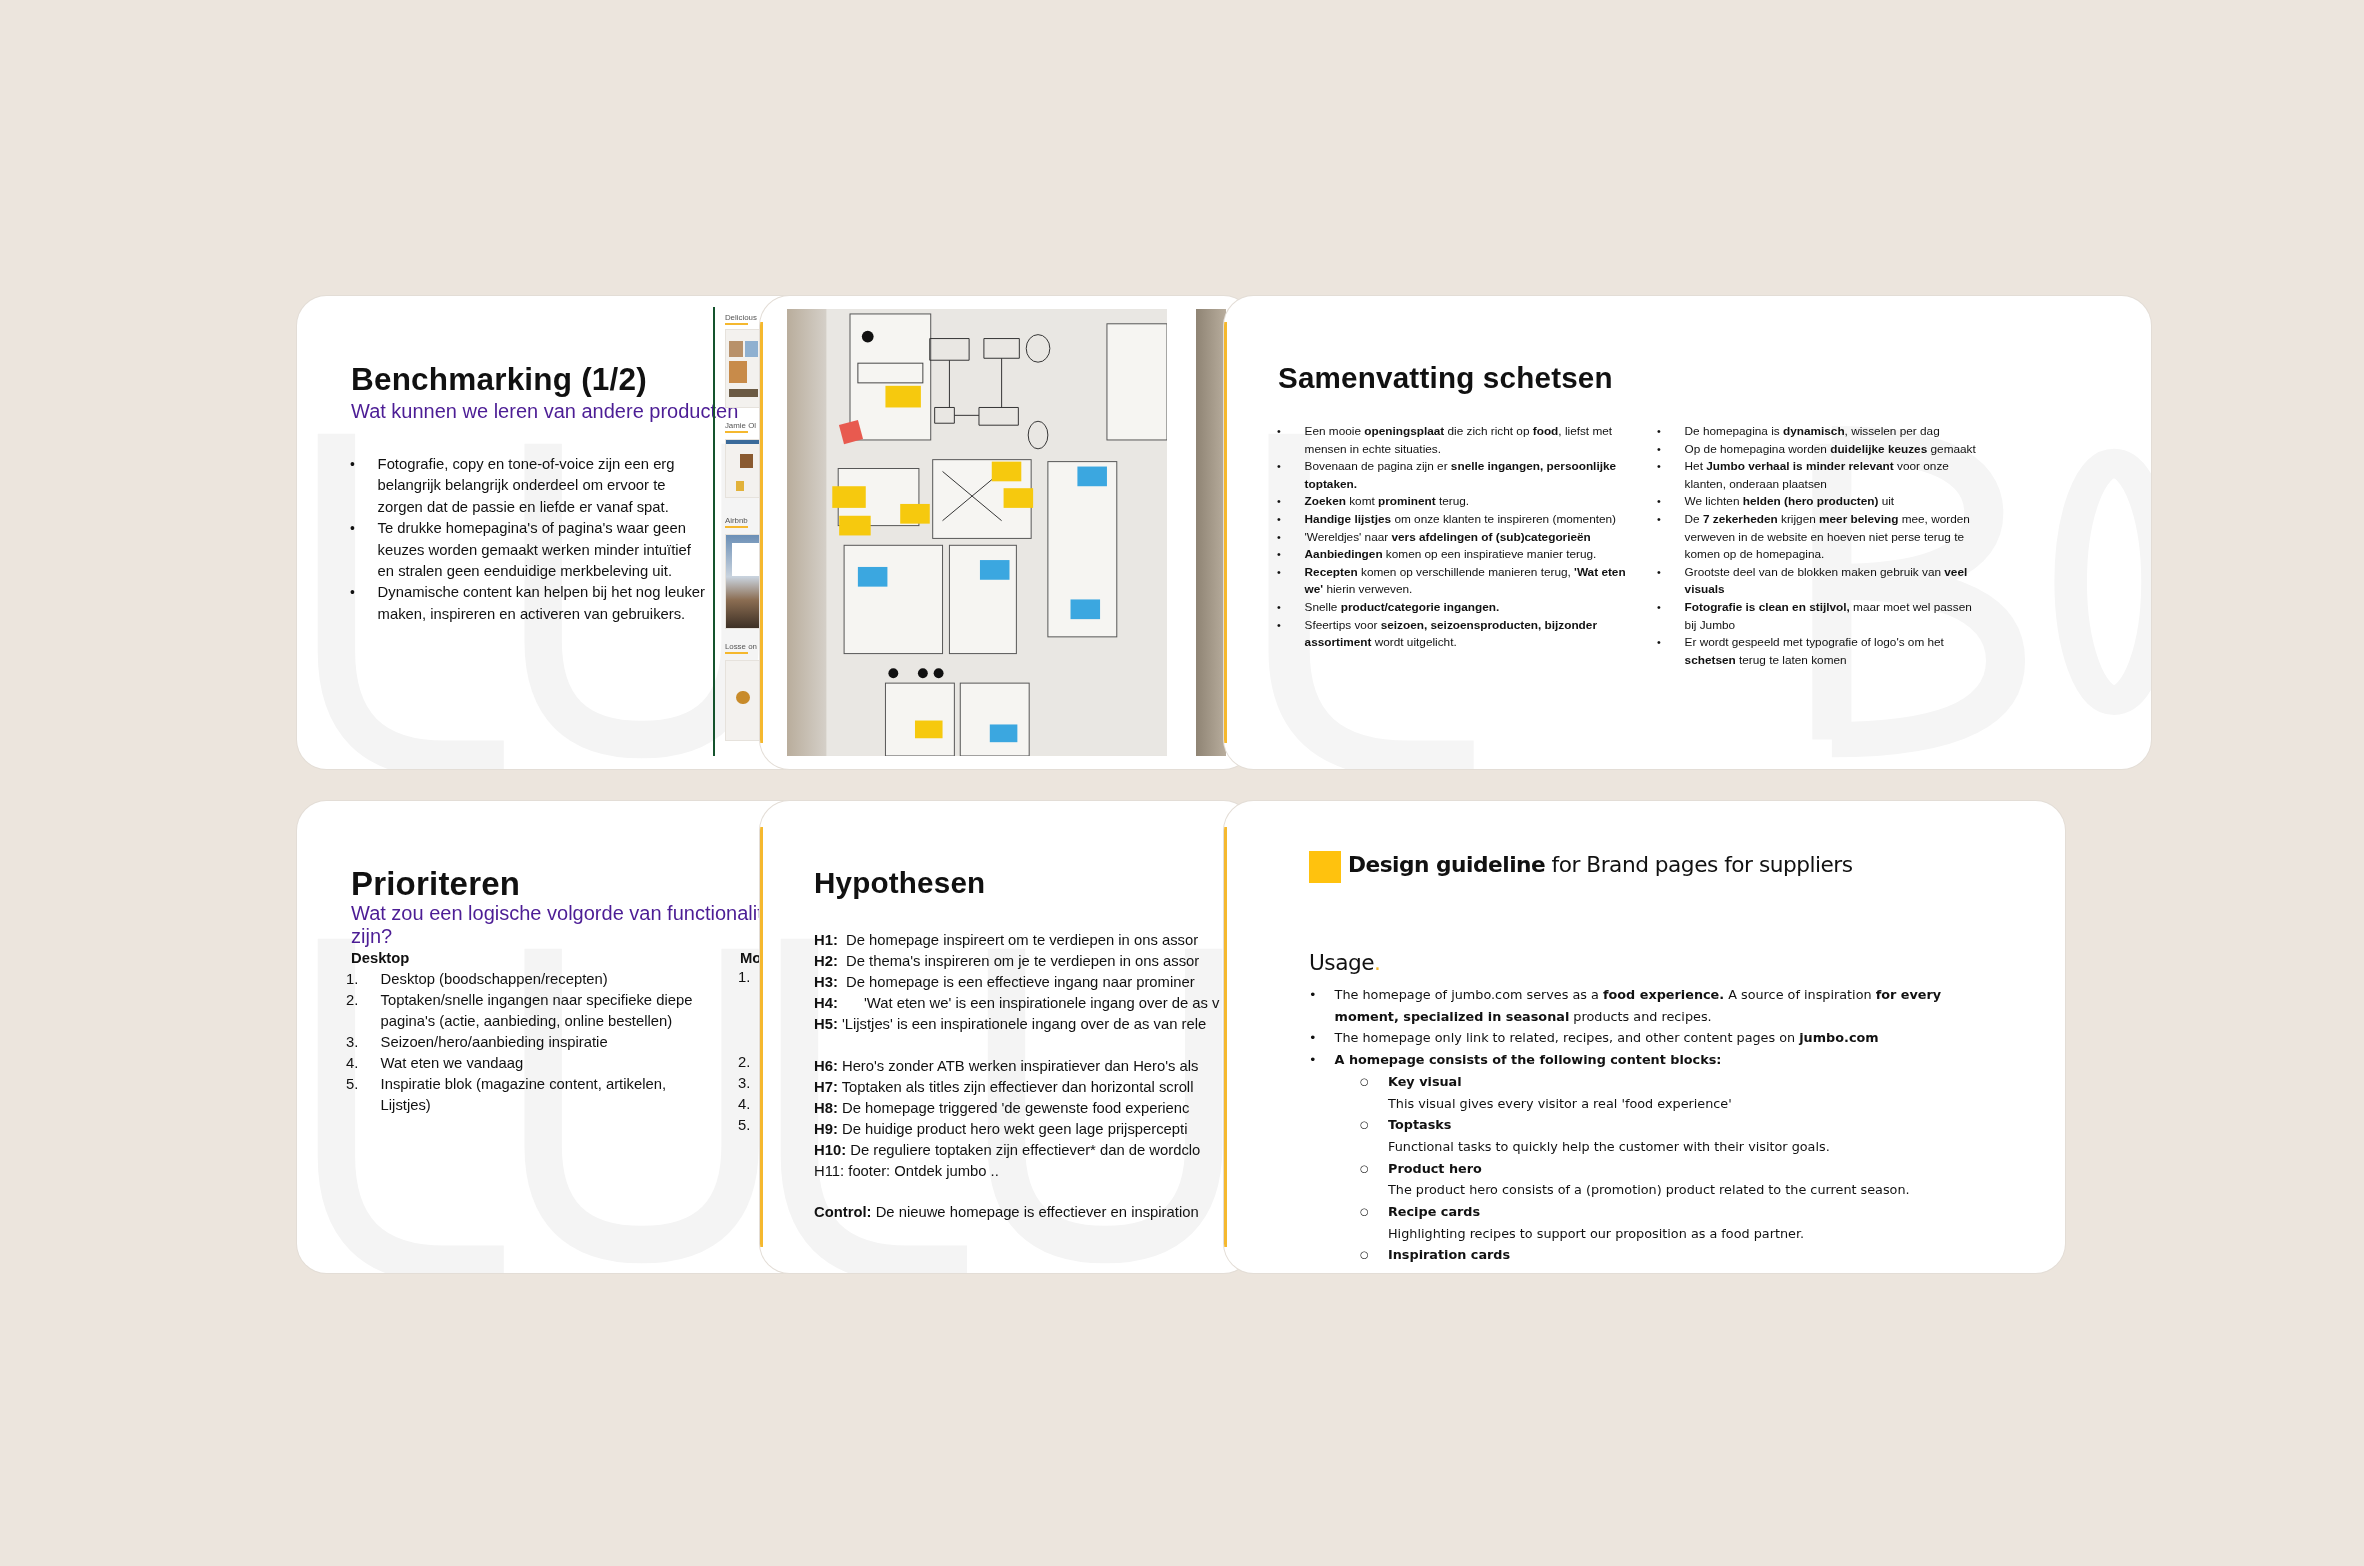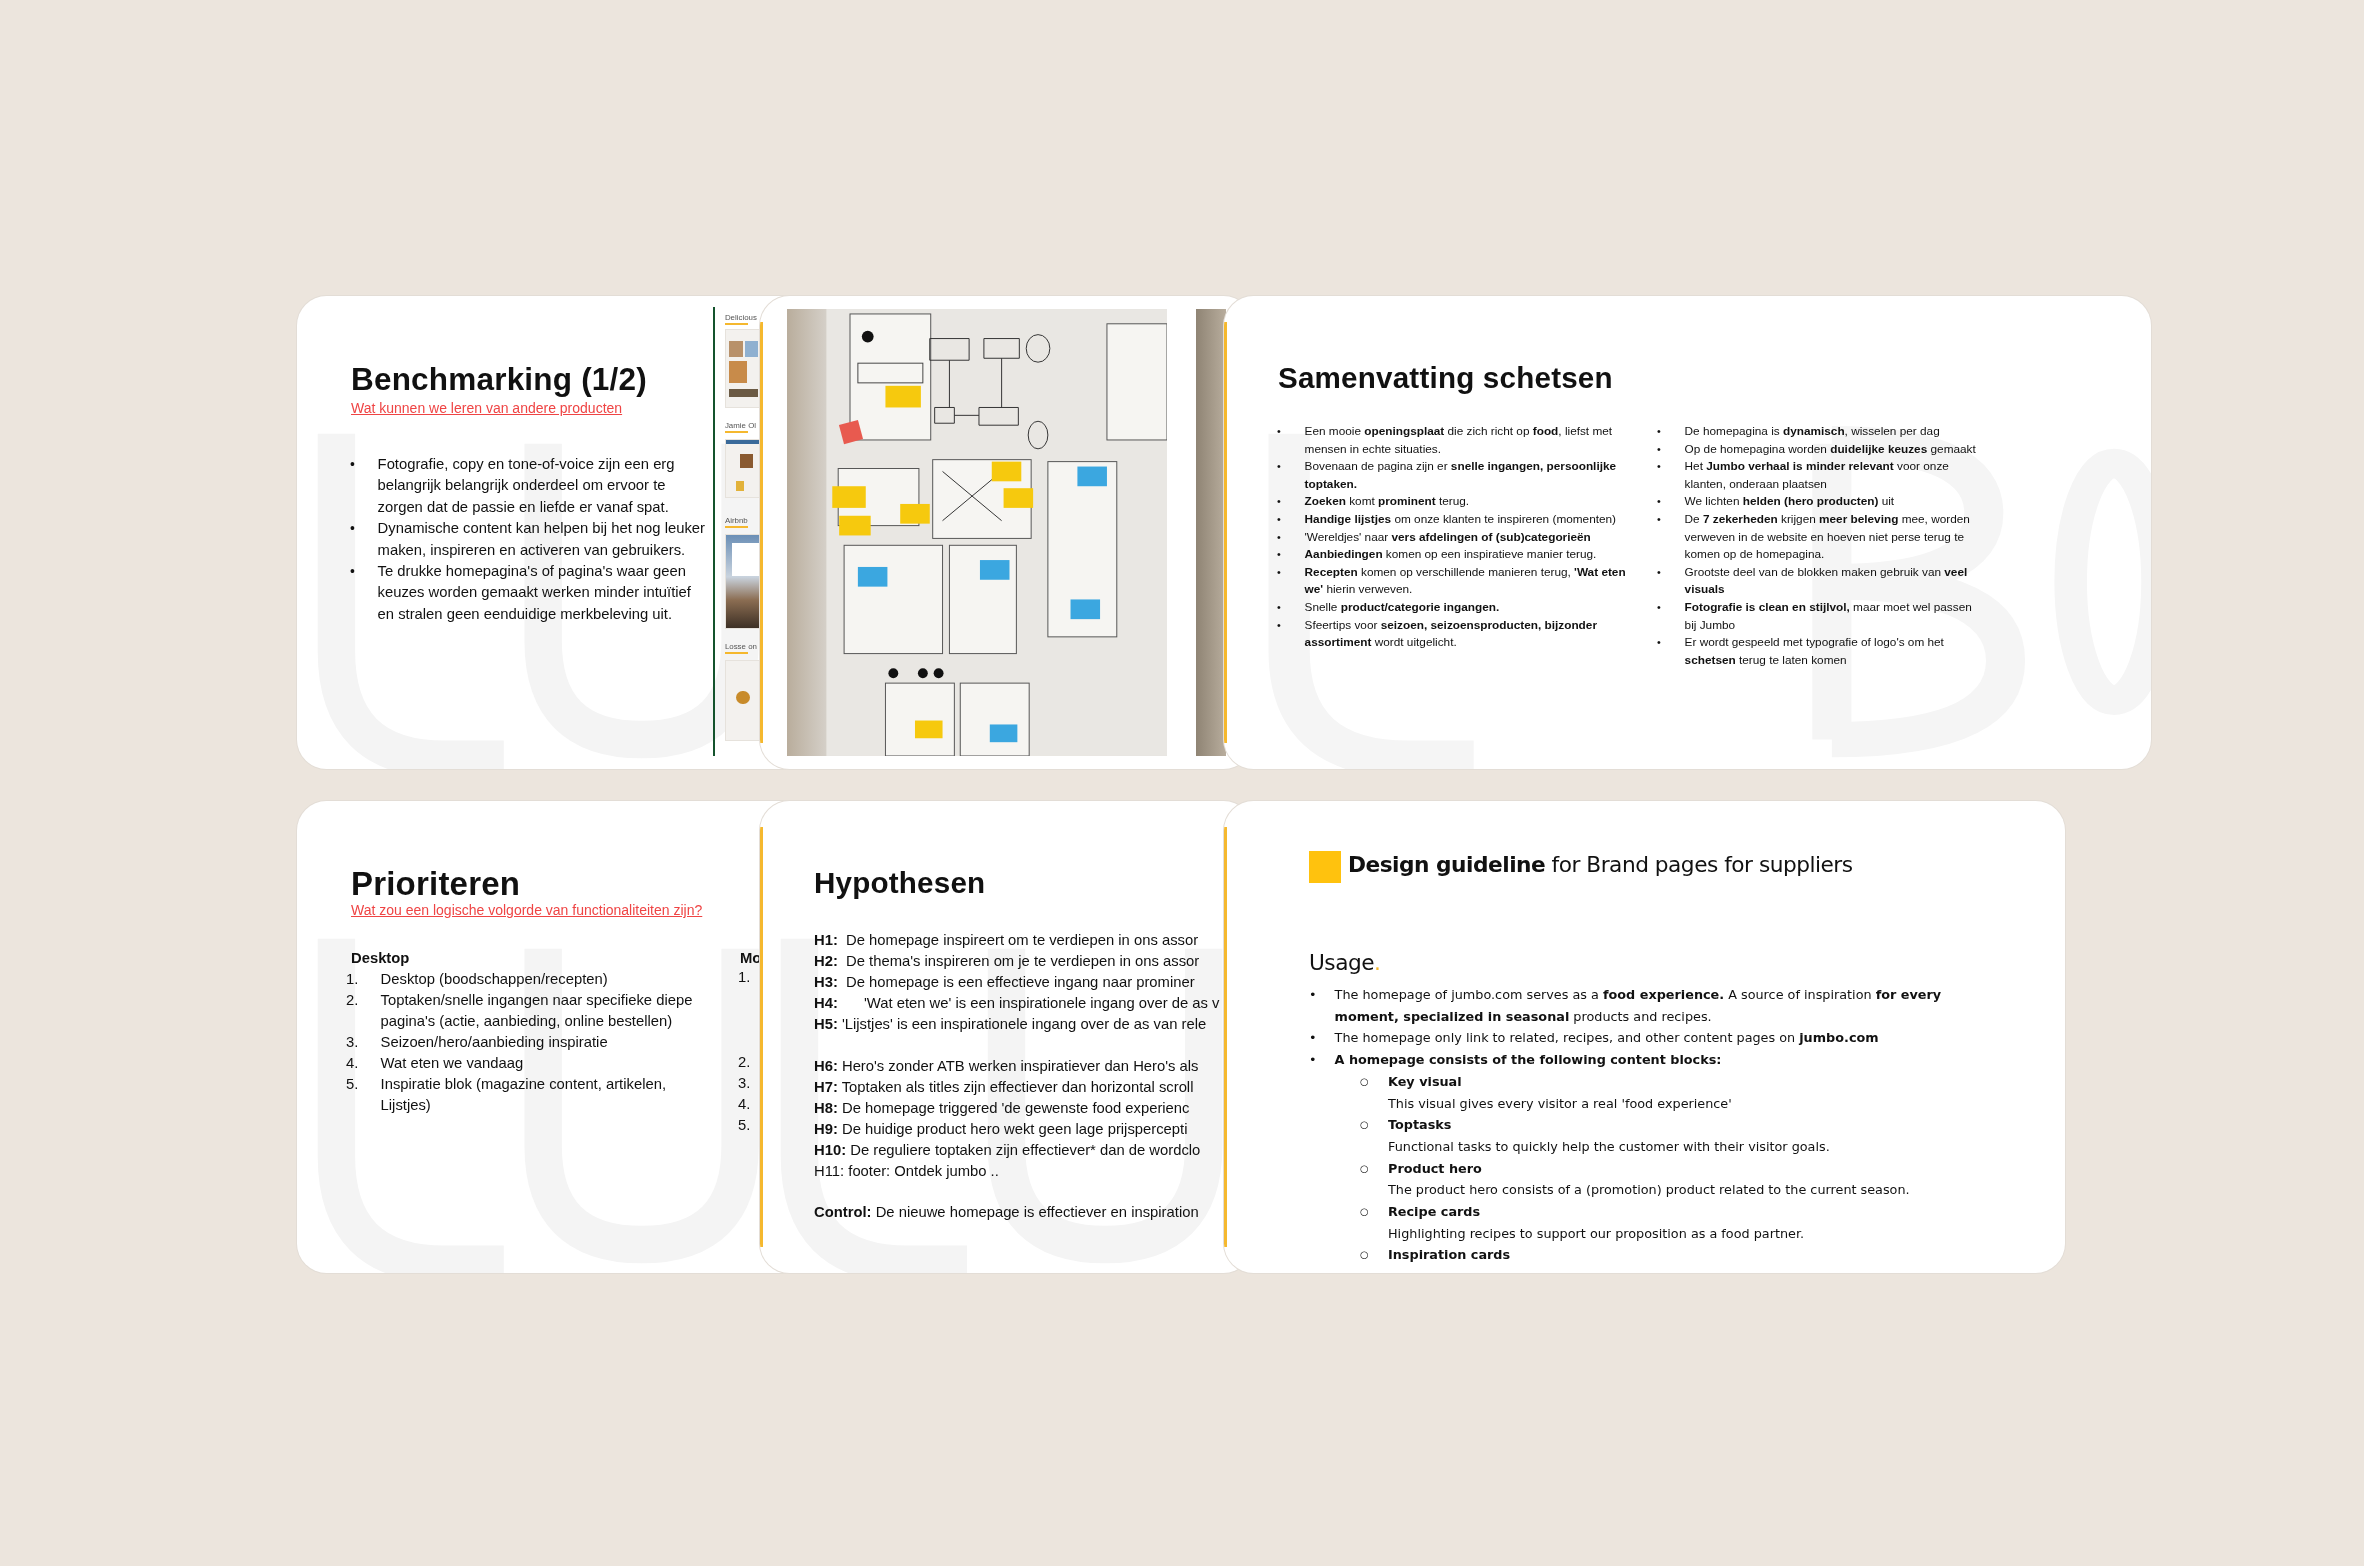--- a/index.html
+++ b/index.html
@@ -12,21 +12,21 @@
     box-shadow: 0 0 0 1px #e3ddd6;
   }
   .card.accent::before {
     content:""; position:absolute; left:0; top:25.6px; bottom:25.6px; width:3px; background:#F5B82E;
   }
   .wm {
     position:absolute; left:0; right:0; top:128px; height:355px; pointer-events:none;
   }
   .wm svg { width:100%; height:100%; }
   .slide-title { position:absolute; font-weight:700; font-size:31.5px; letter-spacing:0.2px; }
-  .slide-sub { position:absolute; font-size:14px; color:#ef4444;text-decoration:underline; }
+  .slide-sub { position:absolute; font-size:20px; color:#4c1d95; }
   ul.b { list-style:none; margin:0; padding:0; position:absolute; }
   ul.b li { position:relative; padding-left:27.6px; }
   ul.b li::before { content:"\2022"; position:absolute; left:0; top:0; font-size:13.8px; }
   .bm-text li { font-size:14.8px; line-height:21.4px; }
   .sv li { font-size:11.8px; line-height:17.6px; padding-left:27.6px; }
   .sv li::before { font-size:10.8px !important; }
   b { font-weight:700; }
   ol.n { list-style:none; margin:0; padding:0; position:absolute; }
   ol.n li { position:relative; padding-left:29.6px; font-size:14.8px; line-height:21px; }
   ol.n li .num { position:absolute; left:-4.9px; width:27.6px; }
@@ -51,22 +51,22 @@
   <div class="wm">
     <svg viewBox="0 0 520 360" preserveAspectRatio="none">
         <path d="M40 10 v220 q0 110 110 110 h60" stroke="#f4f4f4" stroke-width="38" fill="none"></path>
         <path d="M250 20 v200 q0 100 100 100 q100 0 100 -100 v-200" stroke="#f4f4f4" stroke-width="38" fill="none"></path>
       </svg>
   </div>
   <div class="slide-title" style="left:54px; top:65px; font-size:31.5px;">Benchmarking (1/2)</div>
   <div class="slide-sub" style="left:54px; top:104px;">Wat kunnen we leren van andere producten</div>
   <ul class="b bm-text" style="left:53px; top:158px; width:355px;">
     <li>Fotografie, copy en tone-of-voice zijn een erg belangrijk belangrijk onderdeel om ervoor te zorgen dat de passie en liefde er vanaf spat.</li>
+    <li>Te drukke homepagina's of pagina's waar geen keuzes worden gemaakt werken minder intuïtief en stralen geen eenduidige merkbeleving uit.</li>
     <li>Dynamische content kan helpen bij het nog leuker maken, inspireren en activeren van gebruikers.</li>
-    <li>Te drukke homepagina's of pagina's waar geen keuzes worden gemaakt werken minder intuïtief en stralen geen eenduidige merkbeleving uit.</li>
   </ul>
 </div>
 
 <div class="thumbcol">
   <span class="lbl" style="top:5.9px;">Delicious</span>
   <div class="thumb" style="top:21.7px; height:77px;">
     <div style="position:absolute;left:3px;top:11.8px;width:13.8px;height:15.8px;background:#b8916a;"></div>
     <div style="position:absolute;left:18.7px;top:11.8px;width:13.8px;height:15.8px;background:#8fb0d0;"></div>
     <div style="position:absolute;left:3px;top:31.5px;width:17.7px;height:21.7px;background:#c88b4a;"></div>
     <div style="position:absolute;left:3px;top:59px;width:29.6px;height:7.9px;background:#6b5a44;"></div>

